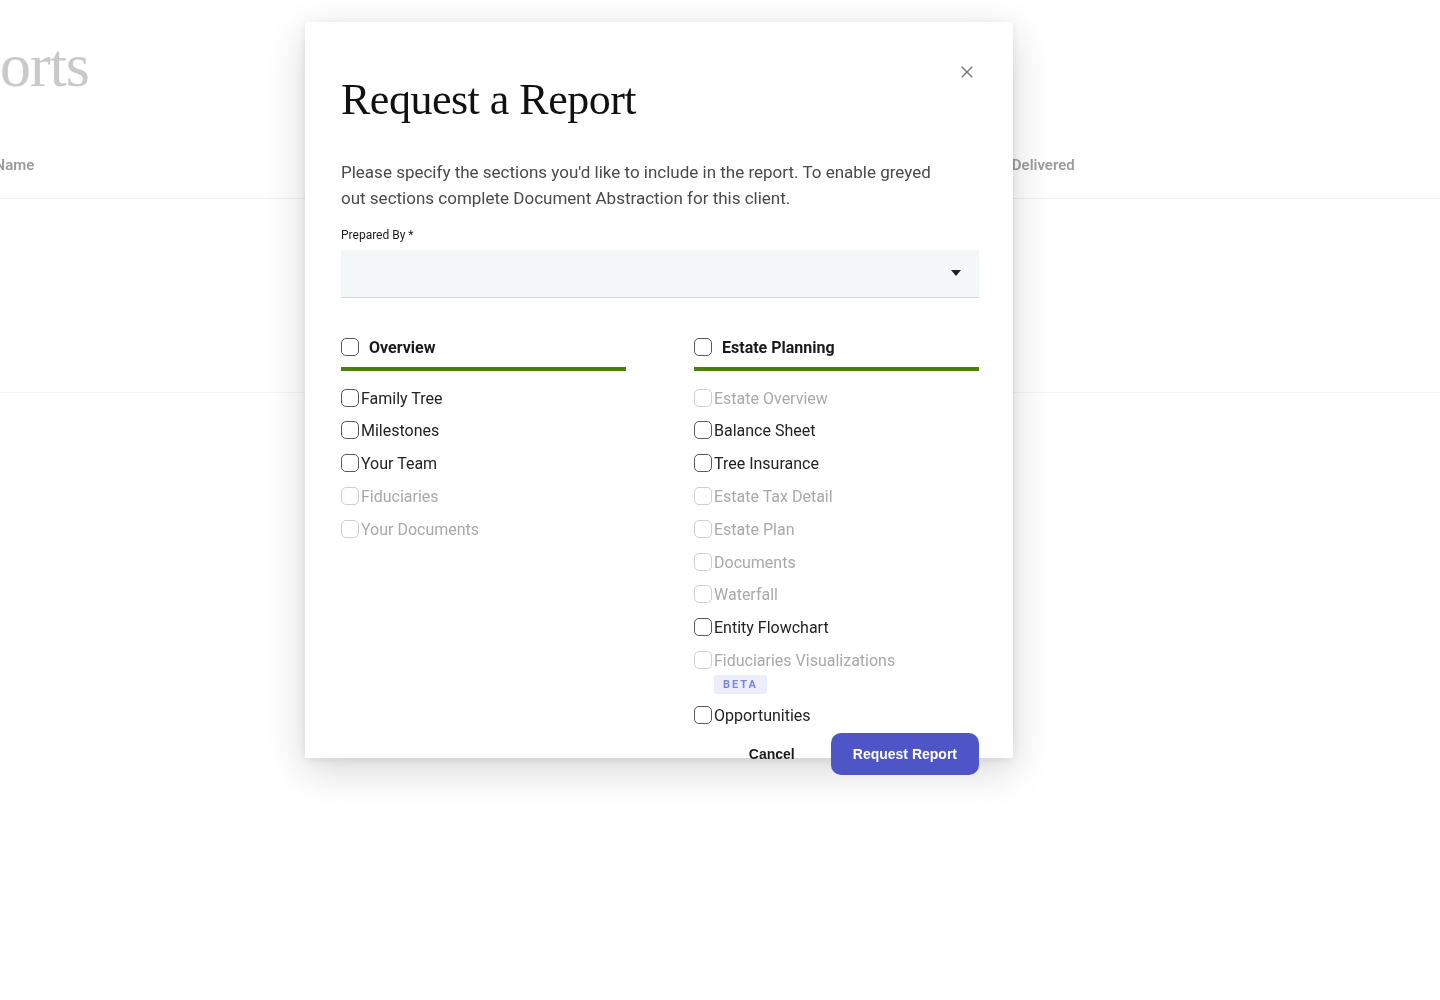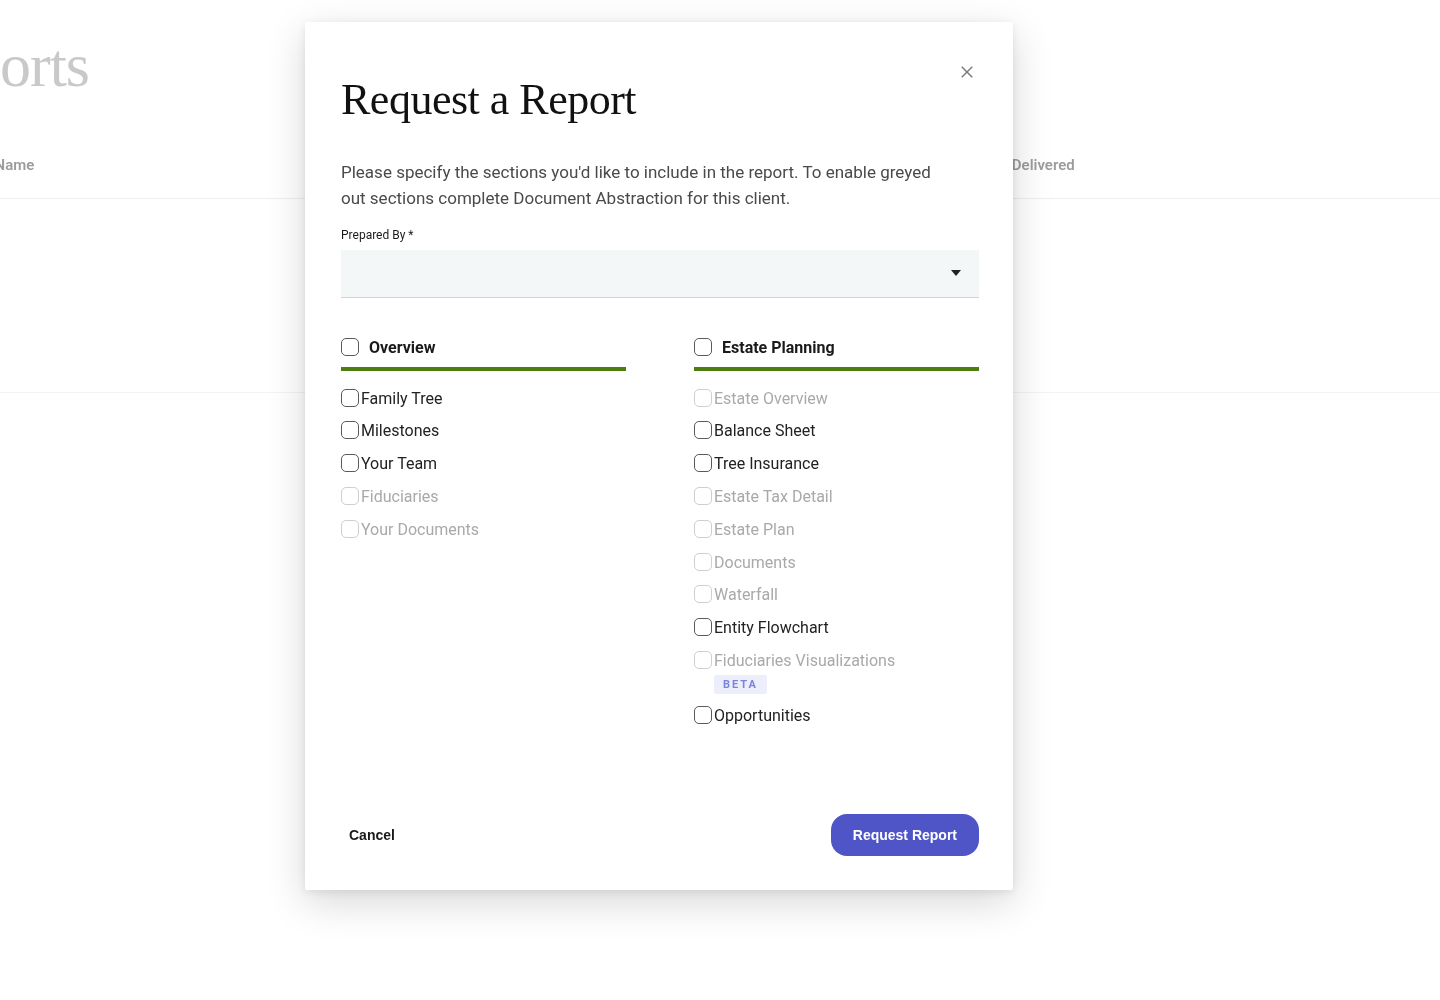--- a/index.html
+++ b/index.html
@@ -49,21 +49,21 @@
   top: 392px; left: 0; right: 0;
   height: 1px; background: #f3f3f3;
 }
 
 
 .modal {
   position: absolute;
   top: 22px;
   left: 305px;
   width: 708px;
-  height: 868px;
+  height: 736px;
   background: #fff;
   border-radius: 2px;
   box-shadow: 0 12px 40px rgba(0,0,0,0.16), 0 2px 8px rgba(0,0,0,0.08);
   padding: 38px 34px 34px 36px;
   display: flex;
   flex-direction: column;
 }
 
 .modal-header {
   position: relative;
@@ -181,40 +181,40 @@
   font-size: 11px;
   font-weight: 700;
   letter-spacing: 2px;
   padding: 3px 9px;
   border-radius: 2px;
 }
 
 .modal-footer {
   margin-top: auto;
   display: flex;
-  justify-content: space-between;
+  justify-content: flex-end;
   align-items: center;
   gap: 28px;
 }
 .btn-cancel {
   background: none; border: none;
   font-size: 14px;
   font-weight: 600;
   color: #1a1a1a;
   cursor: pointer;
   padding: 12px 8px;
 }
 .btn-primary {
   background: #4f55c7;
   color: #fff;
   border: none;
   font-size: 14px;
   font-weight: 600;
   padding: 13px 22px;
-  border-radius: 16px;
+  border-radius: 10px;
   cursor: pointer;
 }
 </style>
 </head>
 <body>
 
 <div class="bg">
   <div class="bg-title">ports</div>
   <div class="col-left">rt Name</div>
   <div class="col-right">e Delivered</div>

